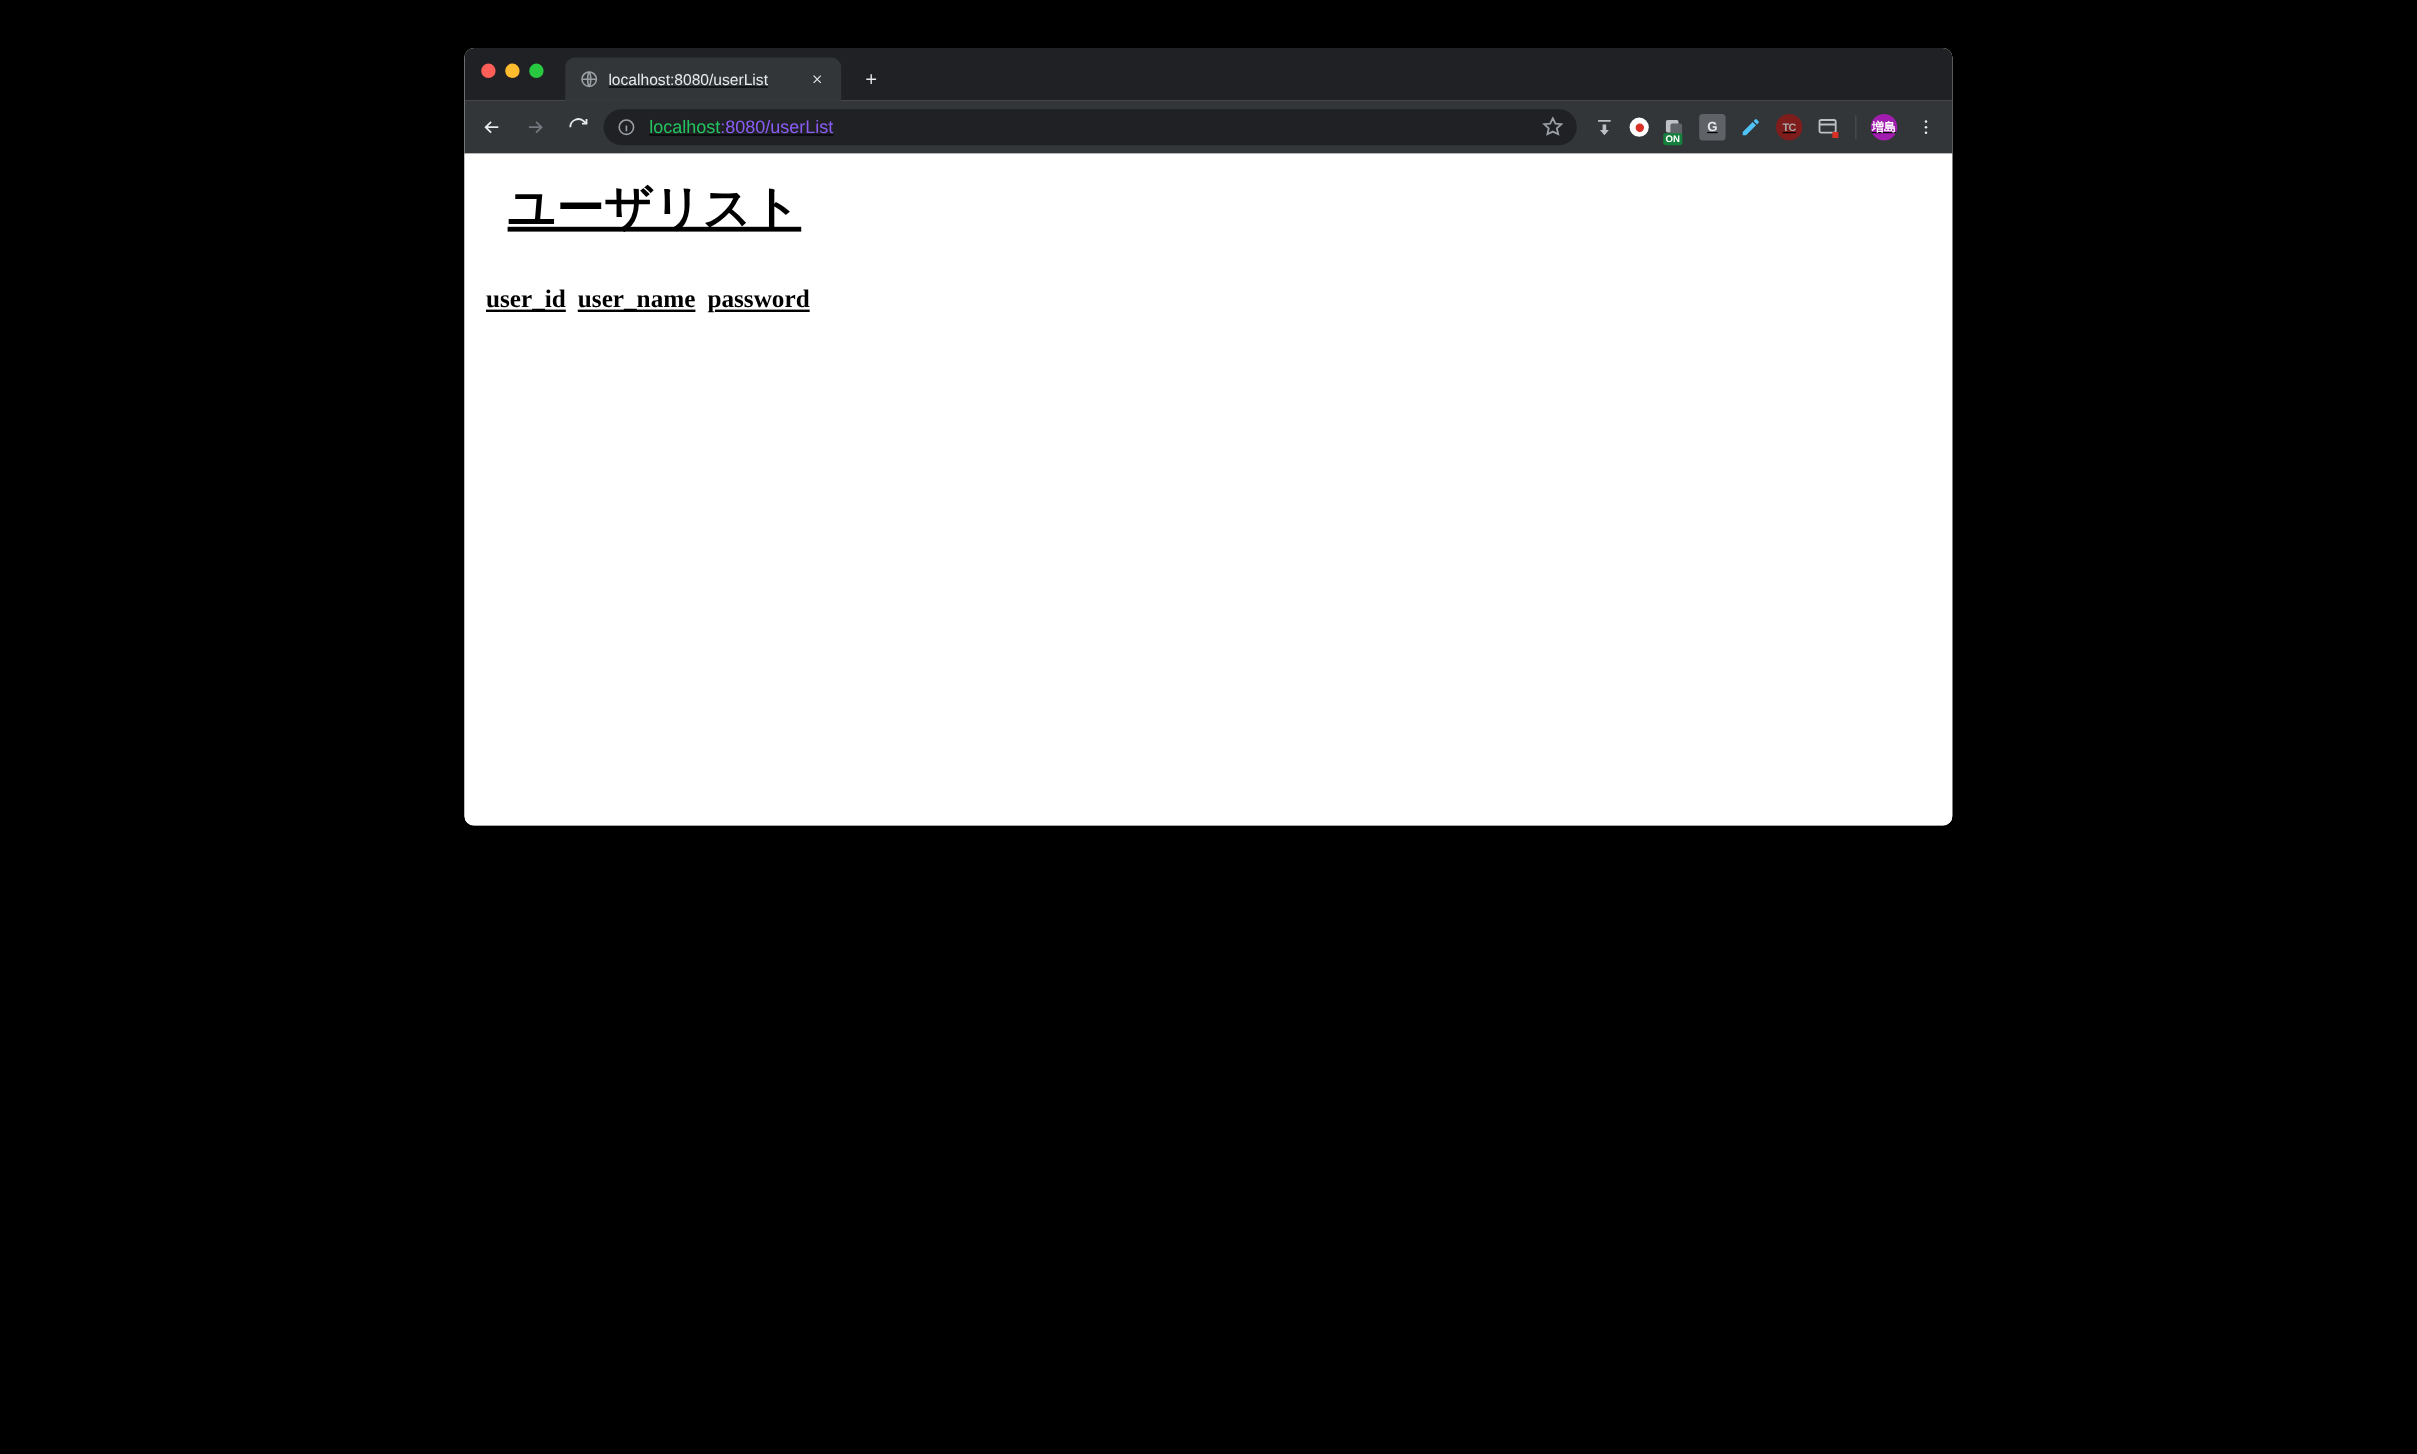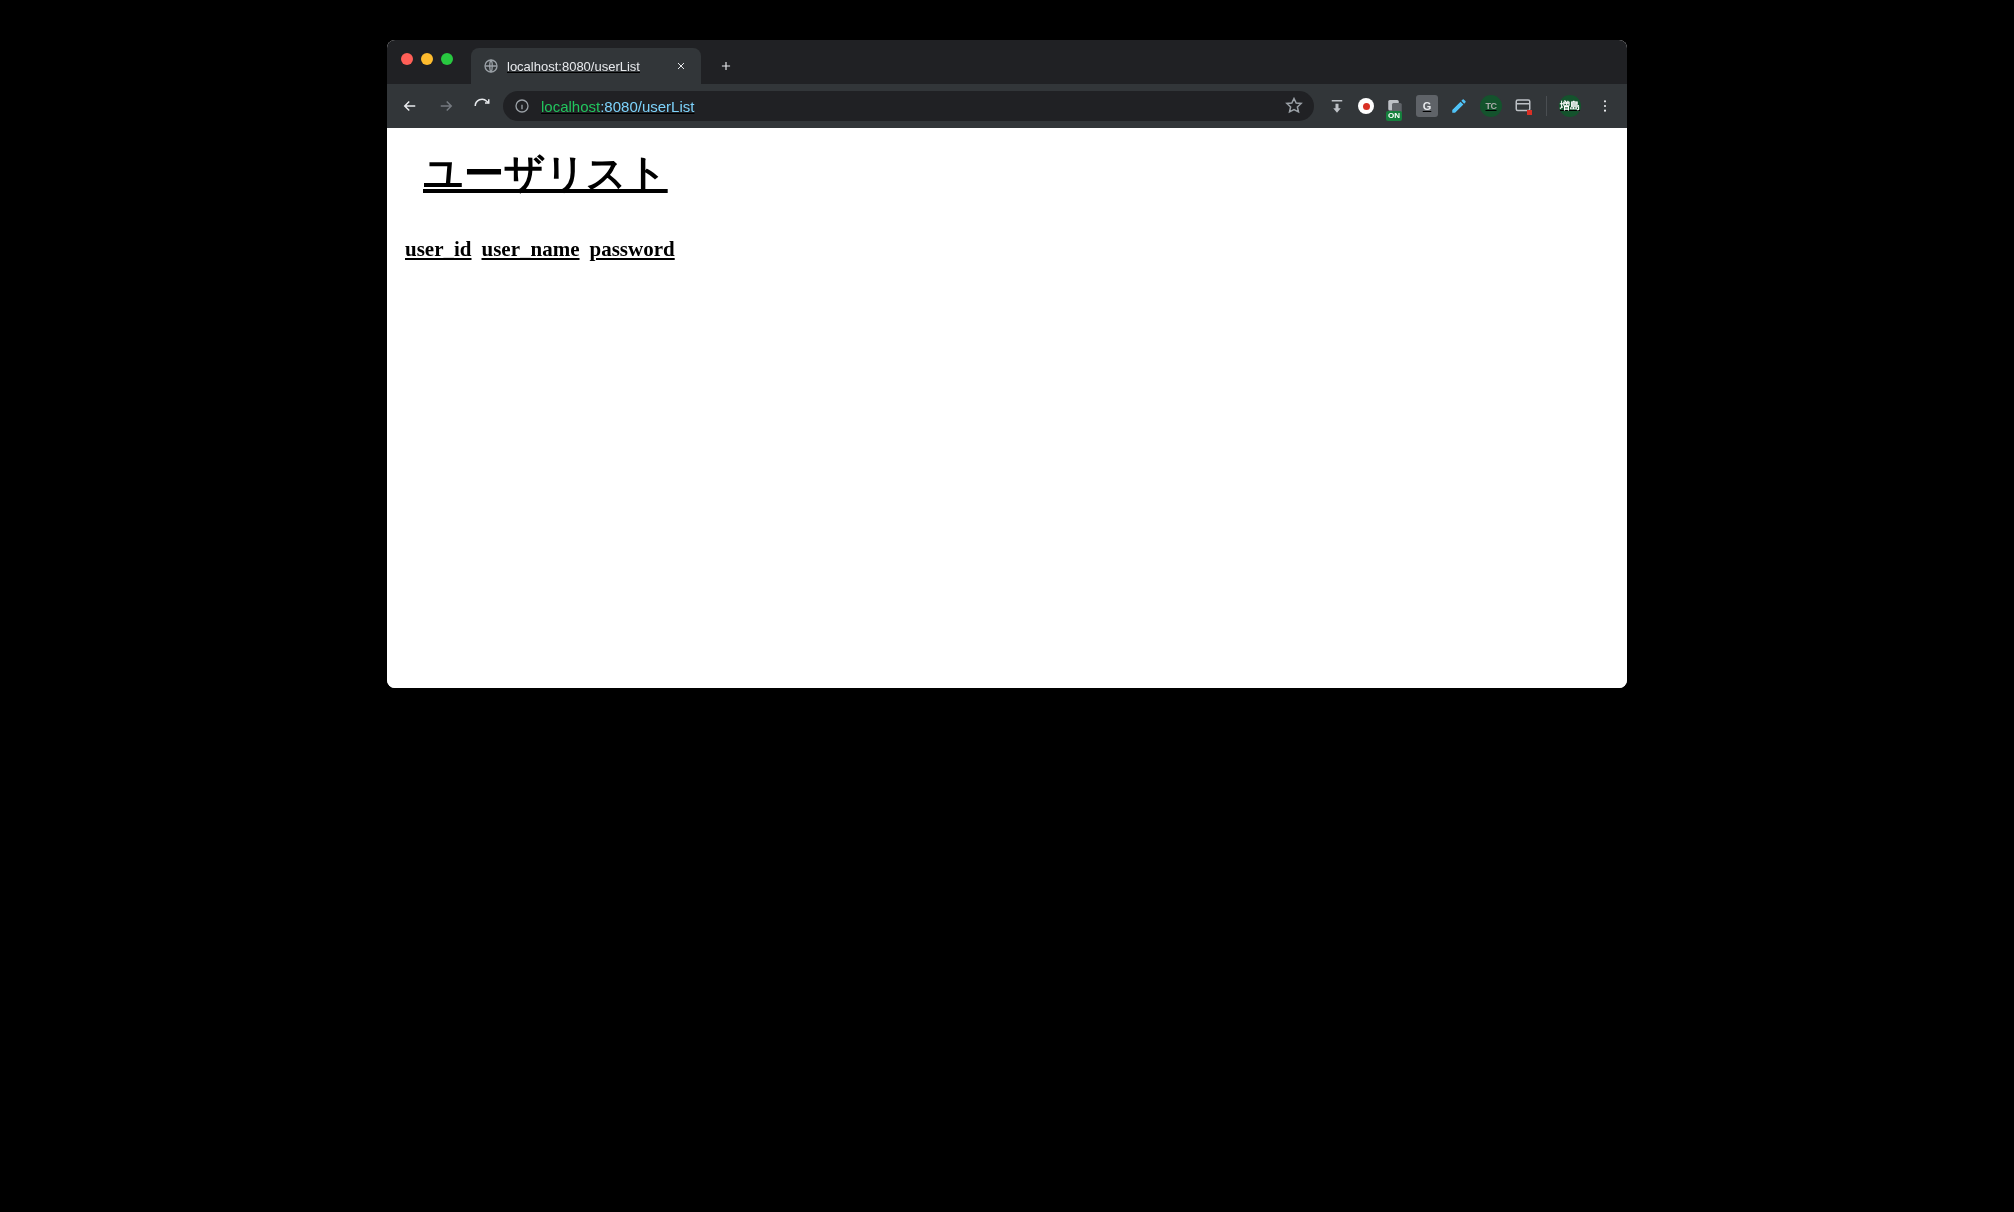--- a/index.html
+++ b/index.html
@@ -132,21 +132,21 @@
     display: flex; align-items: center; justify-content: center;
     flex-shrink: 0;
   }
   .omnibox .site-info svg { width: 16px; height: 16px; }
   .omnibox .url {
     flex: 1;
     white-space: nowrap;
     overflow: hidden;
   }
   .omnibox .url .host-main { color: #22c55e; }
-  .omnibox .url .host-dim  { color: #7dd3fc; }
+  .omnibox .url .host-dim  { color: #8b5cf6; }
   .omnibox .star {
     width: 20px; height: 20px;
     color: #9aa0a6;
     display: flex; align-items: center; justify-content: center;
     flex-shrink: 0;
   }
   .omnibox .star svg { width: 18px; height: 18px; }
 
   .ext-icons {
     display: flex;
@@ -176,34 +176,34 @@
   .ext-translate { }
   .ext-translate .on-badge{
     position:absolute; bottom:-4px; left:2px;
     background:#15803d; color:#fff;
     font-size:8px; font-weight:700;
     padding:0 2px; border-radius:2px; line-height:10px;
   }
   .ext-g { background:#5f6368; font-weight:700; }
   .ext-pencil { color:#4fc3f7; }
   .ext-tc {
-    background:#14532d; color:#aaa; border-radius:50%;
+    background:#7f1d1d; color:#aaa; border-radius:50%;
     font-size:9px; font-weight:600; letter-spacing:-0.5px;text-align:center;
   }
   .ext-devtools { color:#bdc1c6; position:relative; }
   .ext-devtools::after{
     content:""; position:absolute; bottom:2px; right:2px;
     width:5px; height:5px; background:#d93025;
   }
   .vdiv {
     width:1px; height:20px; background:#4a4e52; margin:0 2px;
   }
   .avatar {
     width:22px; height:22px; border-radius:50%;
-    background:#14532d; color:#fff;
+    background:#a21caf; color:#fff;
     display:flex; align-items:center; justify-content:center;
     font-size:10px; font-weight:600;
   }
   .kebab {
     width:28px; height:28px;
     display:flex; align-items:center; justify-content:center;
     color:#e8eaed;
   }
   .kebab svg{ width:16px; height:16px; }
 

